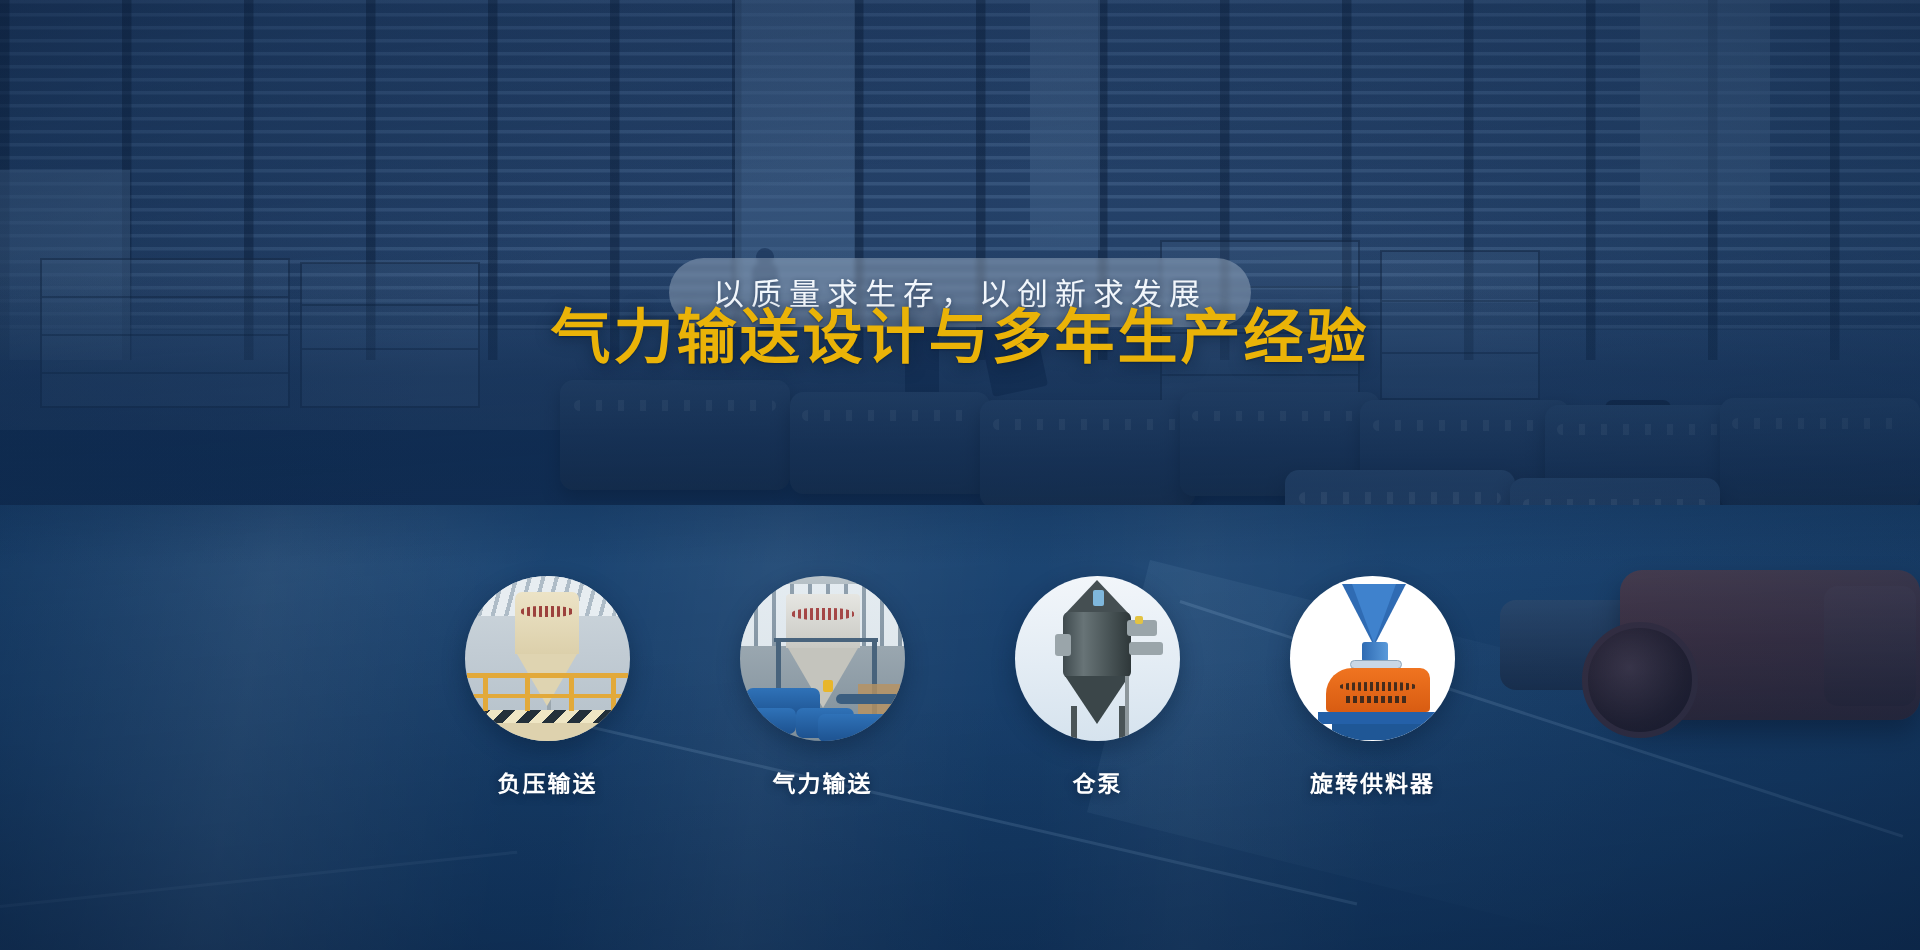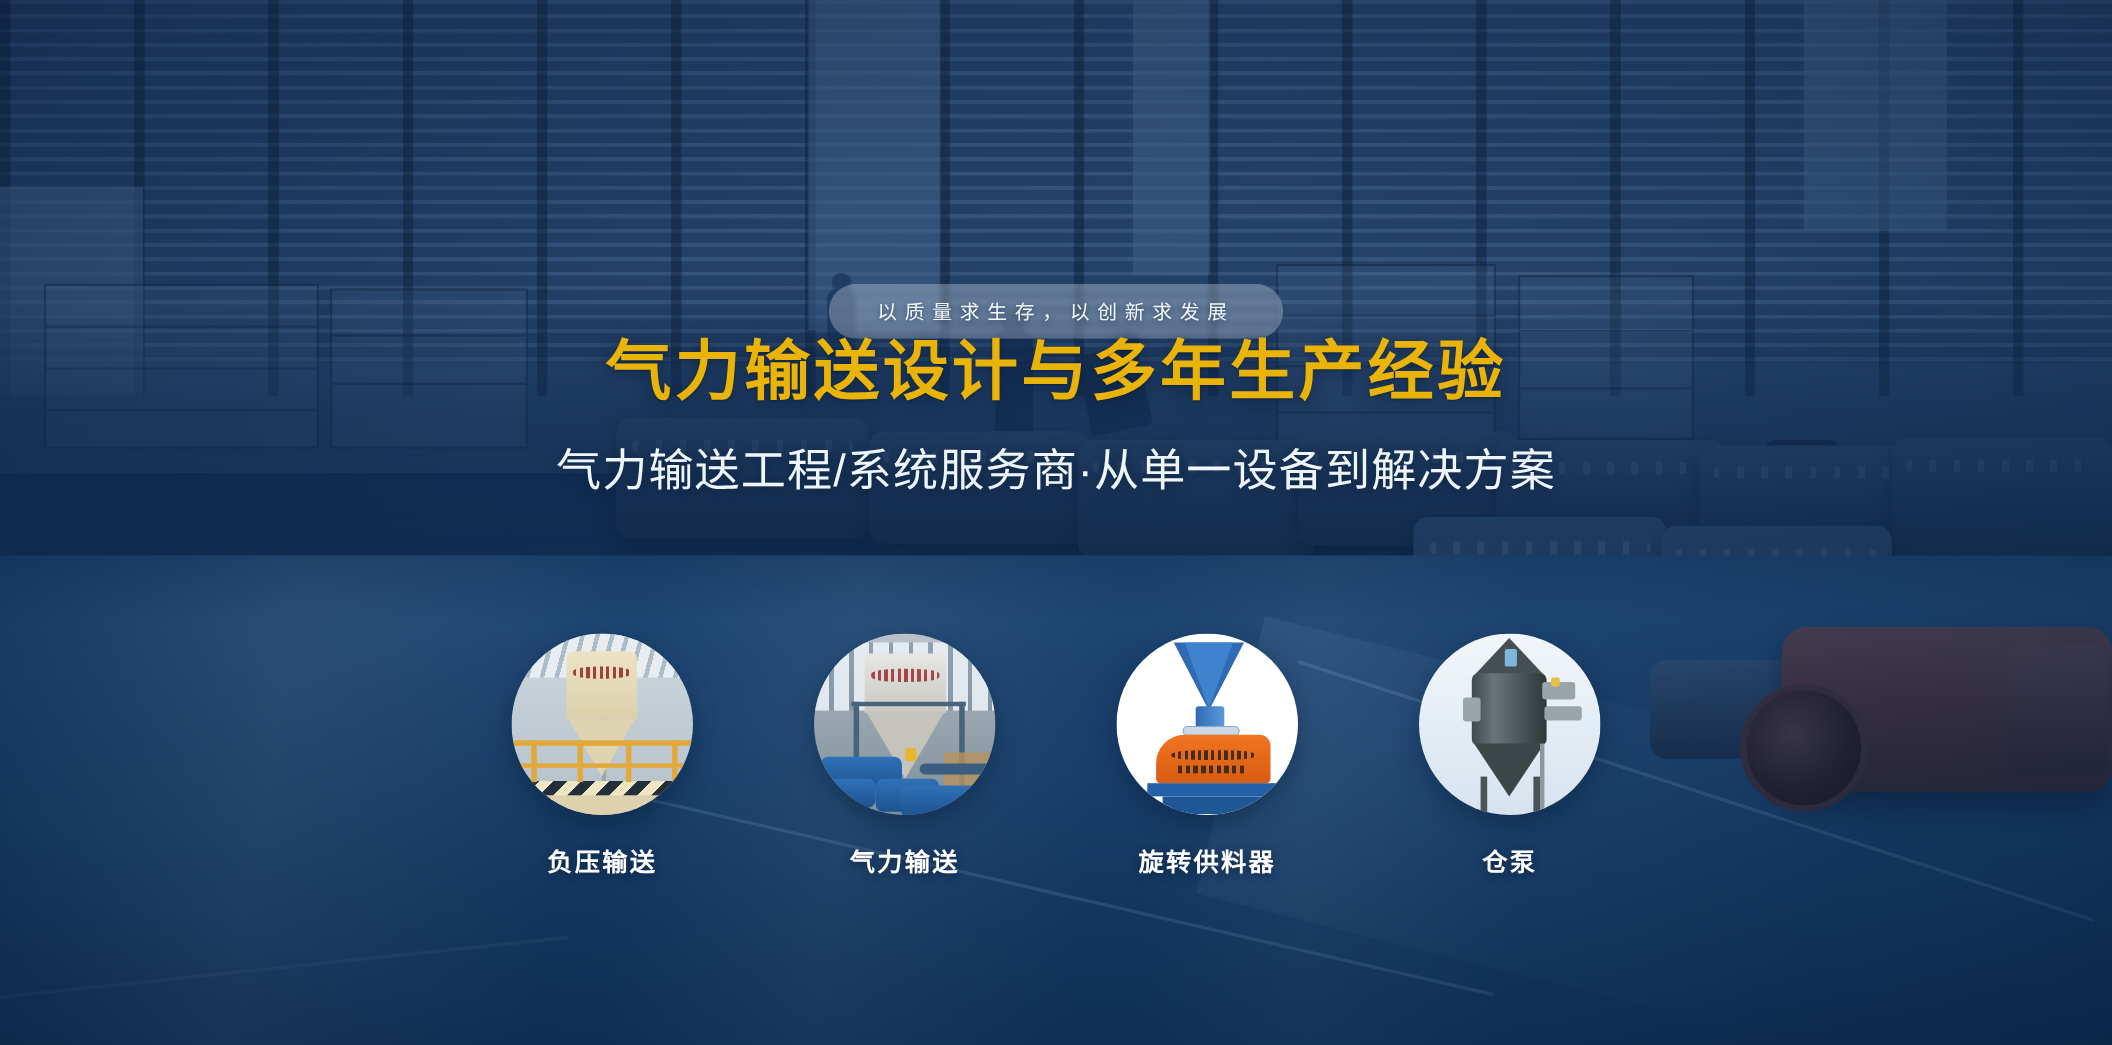--- a/index.html
+++ b/index.html
@@ -175,21 +175,21 @@
   
   .content { position:absolute; inset:0; }
 
   .tagline-pill {
     position:absolute; left:50%; top:258px; transform:translateX(-50%);
     padding:11px 44px 13px;
     border-radius:40px;
     background:rgba(226,236,246,.30);
     backdrop-filter:blur(2px);
     color:#f2f7fc;
-    font-size:18px;
+    font-size:31px;
     letter-spacing:7px;
     white-space:nowrap;
     font-family:Liberation Sans, sans-serif;
     text-shadow:0 1px 5px rgba(10,32,60,.45);
   }
 
   .headline {
     position:absolute; left:50%; top:288px; transform:translateX(-50%);
     color:#eab308;
     font-size:60px;
@@ -410,21 +410,20 @@
     <div class="bg-vignette"></div>
     <div class="bg-scrim"></div>
   </div>
 
   <div class="content">
 
     <div class="tagline-pill">以质量求生存，以创新求发展</div>
 
     <h1 class="headline">气力输送设计与多年生产经验</h1>
 
-    <p class="subheadline">气力输送工程/系统服务商·从单一设备到解决方案</p>
 
     <div class="thumbs">
 
       <div class="thumb">
         <div class="thumb-circle">
           <div class="ph2">
             <div class="roof"></div>
             <div class="post"></div>
             <div class="hopper"></div>
             <div class="hopper-txt"></div>
@@ -459,51 +458,51 @@
             <div class="blower b2"></div>
             <div class="blower b3"></div>
             <div class="blower b4"></div>
           </div>
         </div>
         <div class="thumb-label">气力输送</div>
       </div>
 
       <div class="thumb">
         <div class="thumb-circle">
+          <div class="ph4">
+            <div class="dome"></div>
+            <div class="sensor"></div>
+            <div class="tank"></div>
+            <div class="valve v1"></div>
+            <div class="valve v2"></div>
+            <div class="valve v3"></div>
+            <div class="yellowtag"></div>
+            <div class="cone"></div>
+            <div class="stem"></div>
+            <div class="leg l1"></div>
+            <div class="leg l2"></div>
+          </div>
+        </div>
+        <div class="thumb-label">仓泵</div>
+      </div>
+
+      <div class="thumb">
+        <div class="thumb-circle">
           <div class="ph3">
             <div class="bluecone"></div>
             <div class="bluecone2"></div>
             <div class="neck"></div>
             <div class="flange"></div>
             <div class="body"></div>
             <div class="body-txt1"></div>
             <div class="body-txt2"></div>
             <div class="skid"></div>
             <div class="skid2"></div>
             <div class="foot f1"></div>
             <div class="foot f2"></div>
           </div>
         </div>
         <div class="thumb-label">旋转供料器</div>
       </div>
 
-      <div class="thumb">
-        <div class="thumb-circle">
-          <div class="ph4">
-            <div class="dome"></div>
-            <div class="sensor"></div>
-            <div class="tank"></div>
-            <div class="valve v1"></div>
-            <div class="valve v2"></div>
-            <div class="valve v3"></div>
-            <div class="yellowtag"></div>
-            <div class="cone"></div>
-            <div class="stem"></div>
-            <div class="leg l1"></div>
-            <div class="leg l2"></div>
-          </div>
-        </div>
-        <div class="thumb-label">仓泵</div>
-      </div>
-
     </div>
   </div>
 </div>
 
 </body></html>

